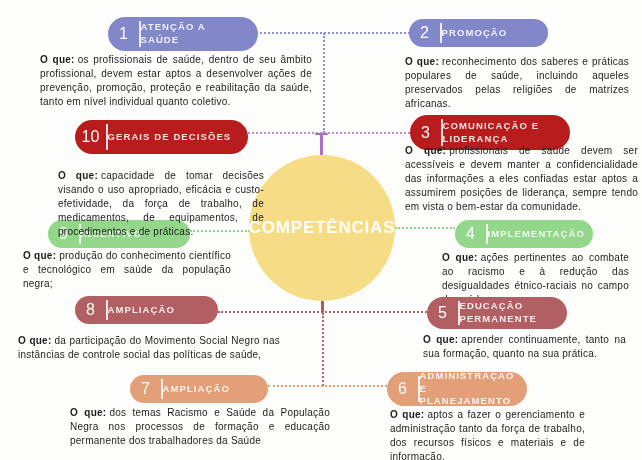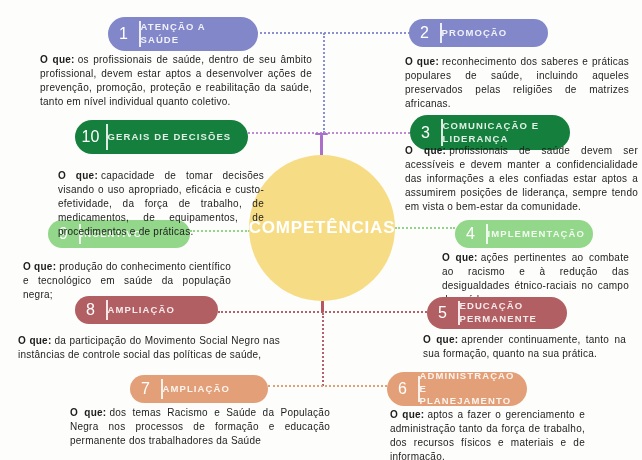--- a/index.html
+++ b/index.html
@@ -20,21 +20,21 @@
     position:absolute;display:flex;align-items:center;
     border-radius:18px;color:#fff;box-sizing:border-box;
   }
   .pill .num{flex:0 0 31px;text-align:center;font-size:16px;line-height:1;}
   .pill .sep{width:1.5px;align-self:stretch;margin:4px 0;background:rgba(255,255,255,.85);flex:0 0 auto;}
   .pill .label{
     padding:0 12px 0 0;font-size:9.5px;letter-spacing:1.1px;line-height:1.35;
     color:rgba(255,255,255,.88);font-weight:bold;
   }
   .c-blue{background:#8187c9;}
-  .c-lav{background:#15803d;}
+  .c-lav{background:#b91c1c;}
   .c-green{background:#92d78a;}
   .c-brick{background:#b25f63;}
   .c-salmon{background:#e3a078;}
 
   .p1{left:108px;top:17px;width:150px;height:34px;}
   .p2{left:409px;top:19px;width:139px;height:28px;}
   .p3{left:410px;top:115px;width:160px;height:35px;}
   .p4{left:455px;top:220px;width:138px;height:28px;}
   .p5{left:427px;top:297px;width:140px;height:32px;}
   .p6{left:387px;top:372px;width:140px;height:34px;}
@@ -50,21 +50,21 @@
   }
   .desc b{margin-right:3px;}
   .d1{left:40px;top:42px;width:272px;margin-top:11px;}
   .d2{left:405px;top:55px;width:224px;}
   .d3{left:405px;top:144px;width:233px;}
   .d4{left:442px;top:251px;width:187px;}
   .d5{left:423px;top:333px;width:203px;}
   .d6{left:390px;top:408px;width:195px;}
   .d7{left:70px;top:406px;width:260px;}
   .d8{left:18px;top:334px;width:262px;}
-  .d9{left:23px;top:260px;width:208px;}
+  .d9{left:23px;top:249px;width:208px;}
   .d10{left:18px;top:169px;width:206px;margin-left:40px;}
 
   
   .dots-h{position:absolute;height:0;border-top:2px dotted;}
   .dots-v{position:absolute;width:0;border-left:2px dotted;}
   .k-blue{border-color:#8a90d0;}
   .k-purple{border-color:#c08ad2;}
   .k-green{border-color:#8fd689;}
   .k-red{border-color:#b5606a;}
   .k-orange{border-color:#e2a076;}

